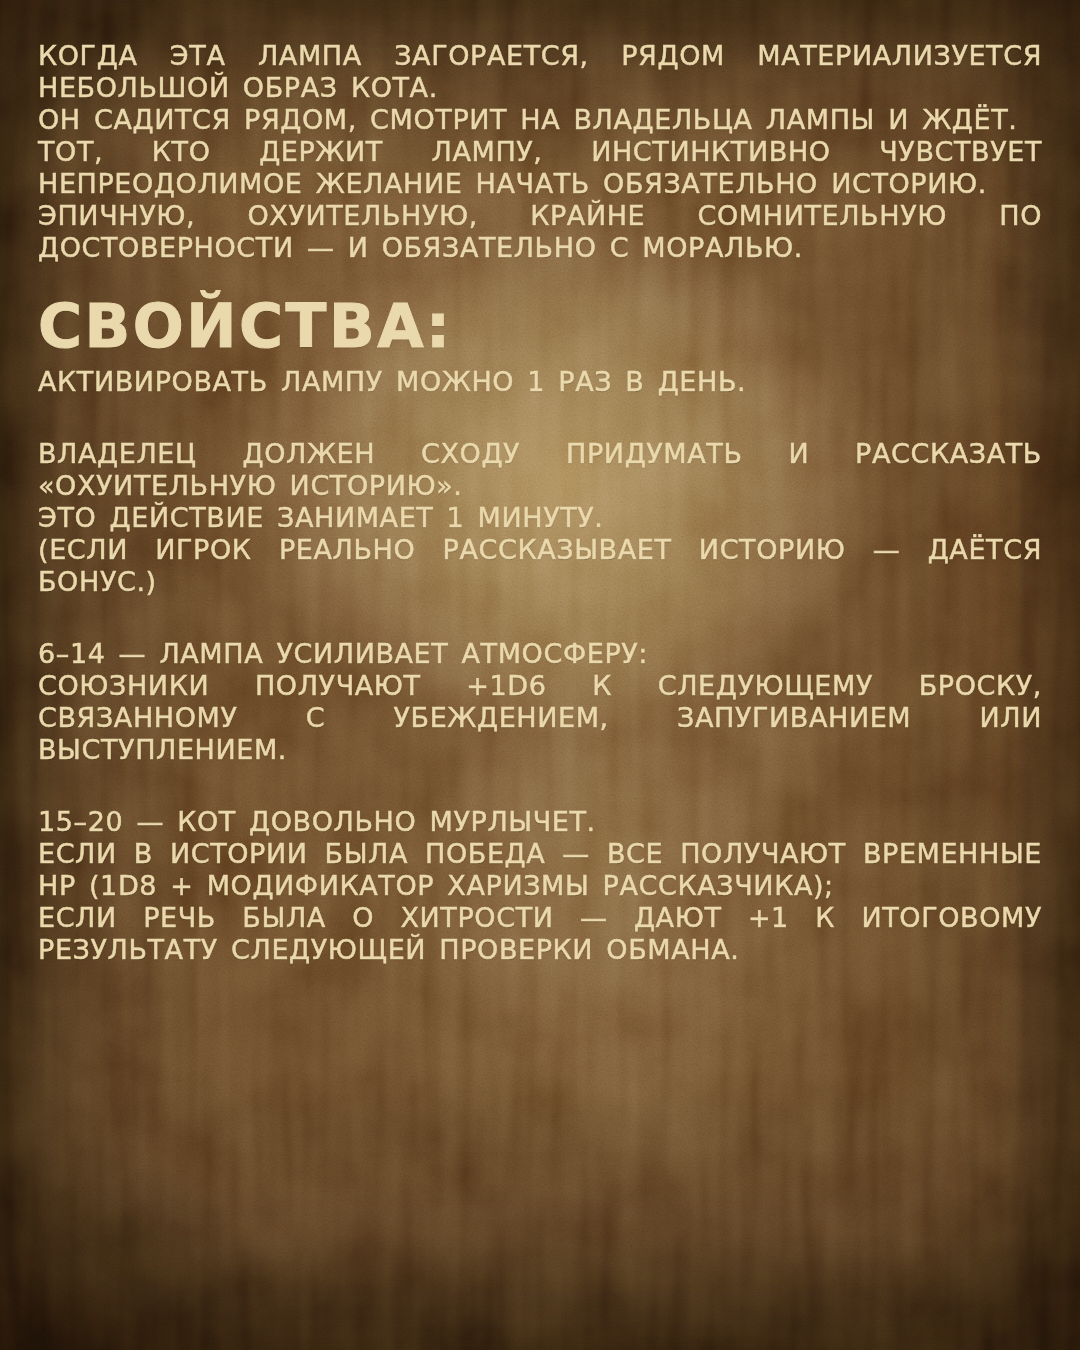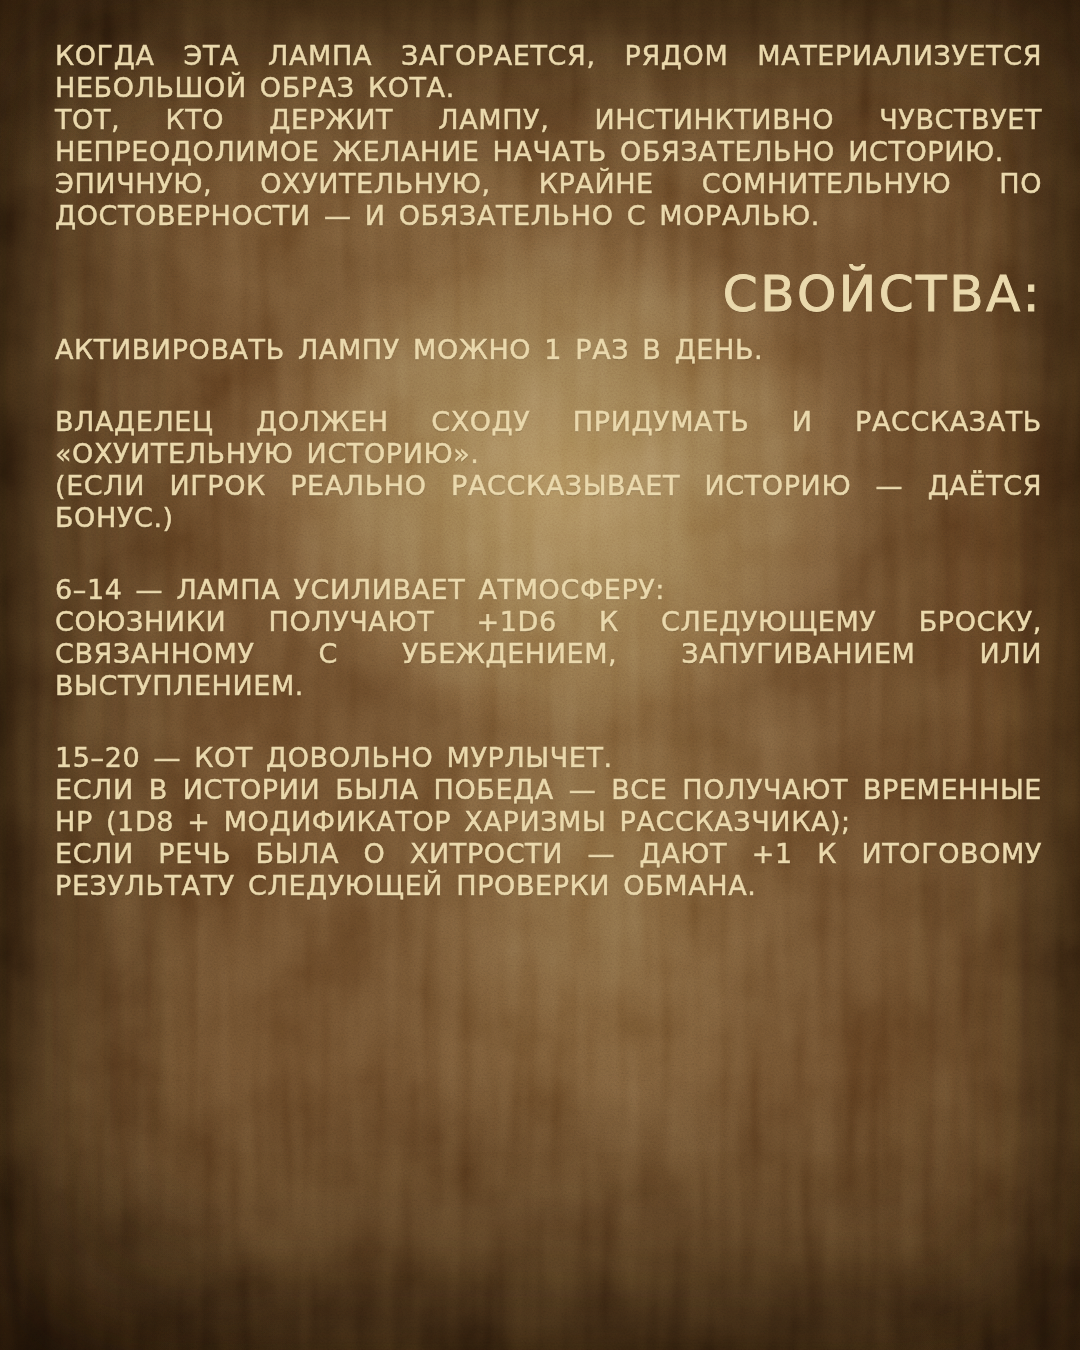--- a/index.html
+++ b/index.html
@@ -37,41 +37,41 @@
   .tex {
     position: absolute;
     inset: 0;
     pointer-events: none;
   }
   .tex-soft { mix-blend-mode: soft-light; opacity: 0.9; }
   .tex-fine { mix-blend-mode: overlay;    opacity: 0.25; }
 
   .content {
     position: absolute;
-    left: 55px;
+    left: 38px;
     right: 38px;
     top: 40px;
     color: #ead9ad;
     font-size: 27px;
     line-height: 32px;
     letter-spacing: 0.6px;
     word-spacing: 4px;
     -webkit-text-stroke: 0.5px #ead9ad;
     text-shadow: 0 1px 1px rgba(30,18,8,0.25);
   }
   .line {
     text-align: justify;
     text-align-last: left;
   }
   .heading {
-    font-size: 50px;
+    font-size: 60px;
     line-height: 56px;
-    font-weight: normal;
+    font-weight: bold;
     letter-spacing: 2.5px;
-    text-align: right;
+    text-align: left;
     margin: 34px 0 -4px 0;
     -webkit-text-stroke: 1px #ead9ad;
   }
   .section { margin-top: 40px; }
   .section.first { margin-top: 16px; }
 </style>
 </head>
 <body>
 
 <div class="page">
@@ -99,32 +99,34 @@
         <feColorMatrix type="matrix" values="1 0 0 0 0   1 0 0 0 0   1 0 0 0 0   0 0 0 0 0.5"></feColorMatrix>
       </filter>
     </defs>
     <rect width="1080" height="1350" filter="url(#grain)"></rect>
   </svg>
 
   <div class="content">
 
     <div class="para">
       <div class="line">КОГДА ЭТА ЛАМПА ЗАГОРАЕТСЯ, РЯДОМ МАТЕРИАЛИЗУЕТСЯ НЕБОЛЬШОЙ ОБРАЗ КОТА.</div>
+      <div class="line">ОН САДИТСЯ РЯДОМ, СМОТРИТ НА ВЛАДЕЛЬЦА ЛАМПЫ И ЖДЁТ.</div>
       <div class="line">ТОТ, КТО ДЕРЖИТ ЛАМПУ, ИНСТИНКТИВНО ЧУВСТВУЕТ НЕПРЕОДОЛИМОЕ ЖЕЛАНИЕ НАЧАТЬ ОБЯЗАТЕЛЬНО ИСТОРИЮ.</div>
       <div class="line">ЭПИЧНУЮ, ОХУИТЕЛЬНУЮ, КРАЙНЕ СОМНИТЕЛЬНУЮ ПО ДОСТОВЕРНОСТИ — И ОБЯЗАТЕЛЬНО С МОРАЛЬЮ.</div>
     </div>
 
     <div class="heading">СВОЙСТВА:</div>
 
     <div class="section first">
       <div class="line">АКТИВИРОВАТЬ ЛАМПУ МОЖНО 1 РАЗ В ДЕНЬ.</div>
     </div>
 
     <div class="section">
       <div class="line">ВЛАДЕЛЕЦ ДОЛЖЕН СХОДУ ПРИДУМАТЬ И РАССКАЗАТЬ «ОХУИТЕЛЬНУЮ ИСТОРИЮ».</div>
+      <div class="line">ЭТО ДЕЙСТВИЕ ЗАНИМАЕТ 1 МИНУТУ.</div>
       <div class="line">(ЕСЛИ ИГРОК РЕАЛЬНО РАССКАЗЫВАЕТ ИСТОРИЮ — ДАЁТСЯ БОНУС.)</div>
     </div>
 
 
     <div class="section">
       <div class="line">6–14 — ЛАМПА УСИЛИВАЕТ АТМОСФЕРУ:</div>
       <div class="line">СОЮЗНИКИ ПОЛУЧАЮТ +1D6 К СЛЕДУЮЩЕМУ БРОСКУ, СВЯЗАННОМУ С УБЕЖДЕНИЕМ, ЗАПУГИВАНИЕМ ИЛИ ВЫСТУПЛЕНИЕМ.</div>
     </div>
 
     <div class="section">

